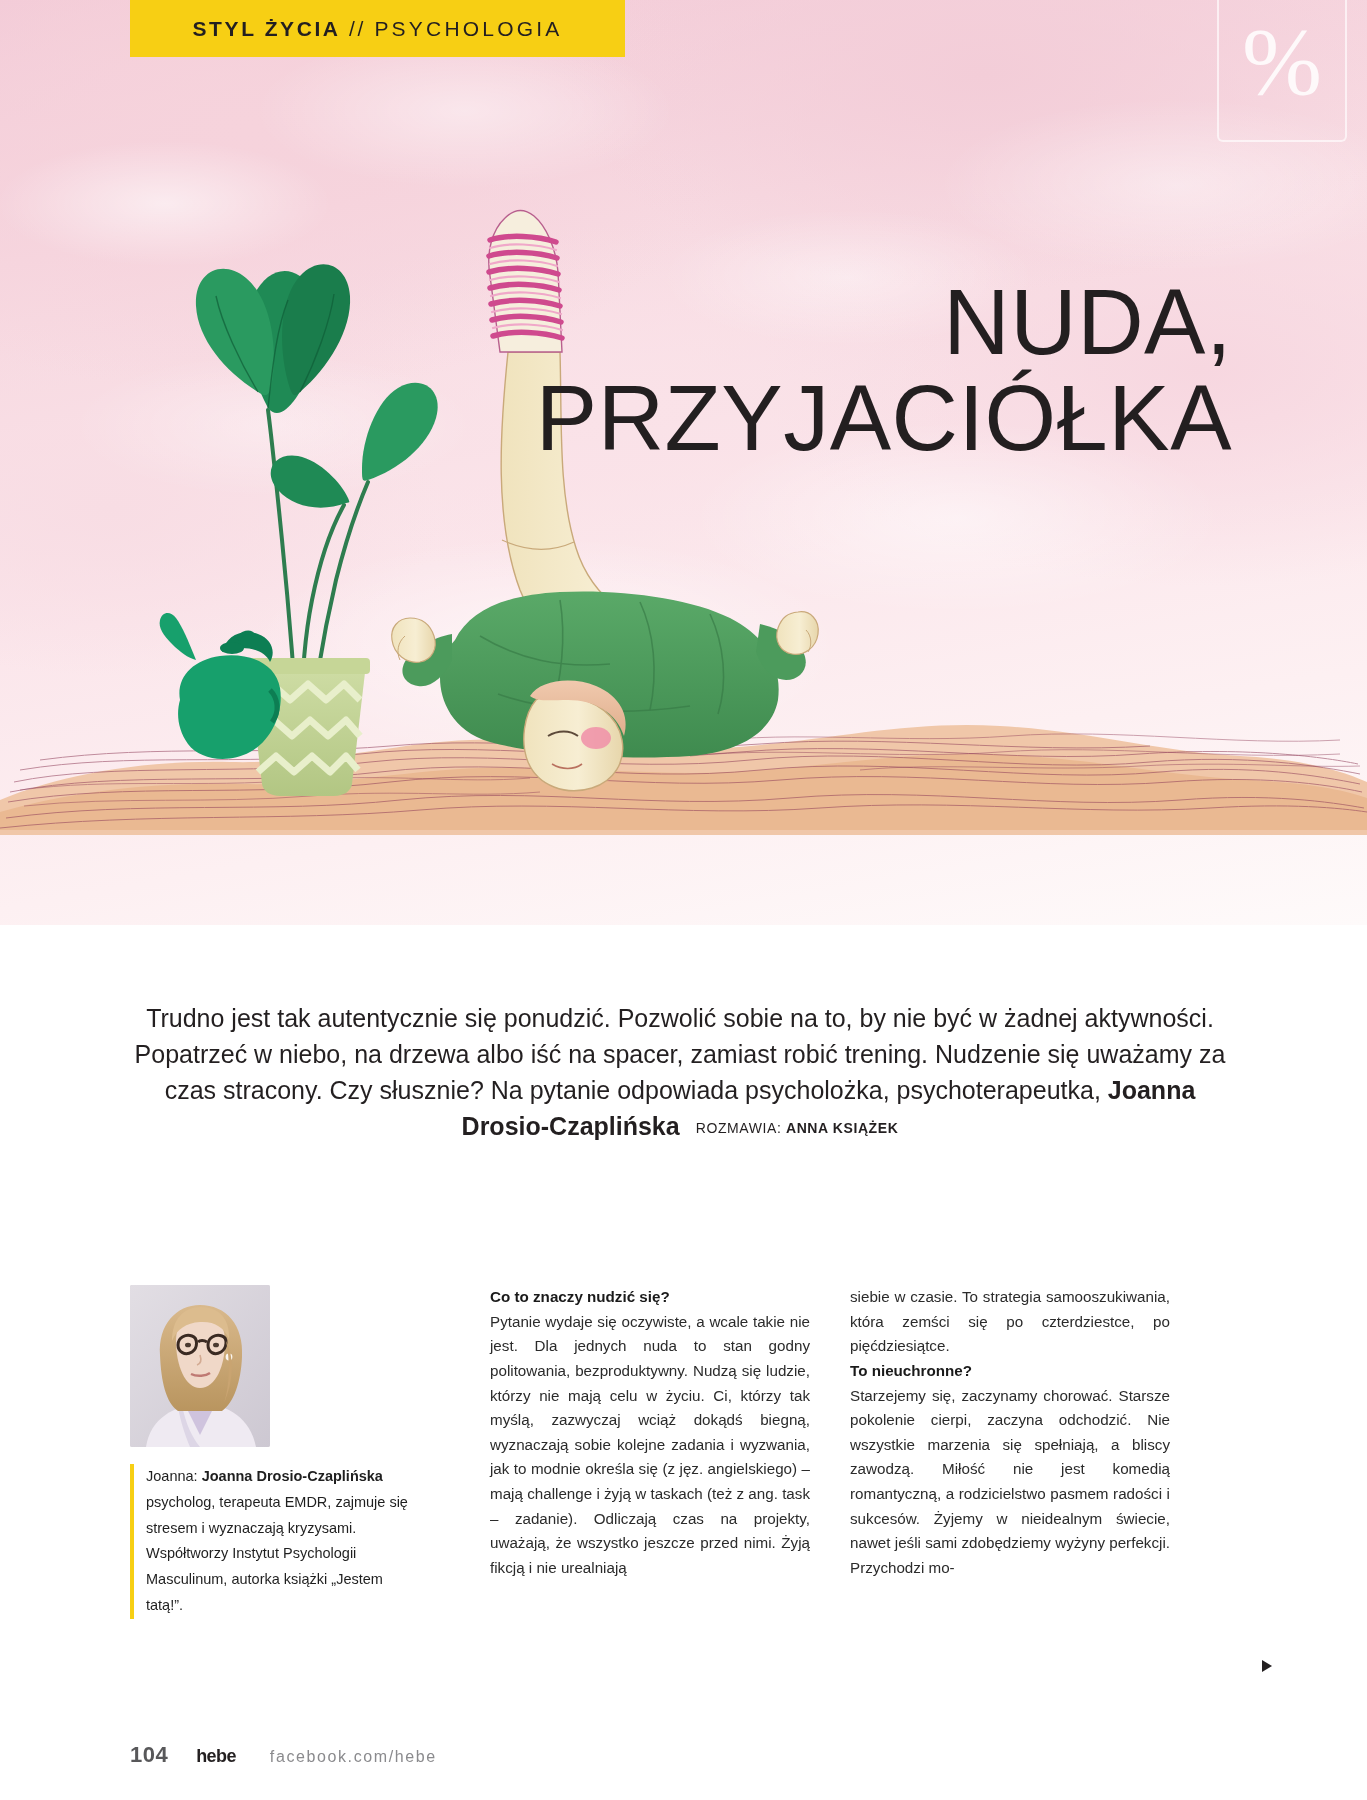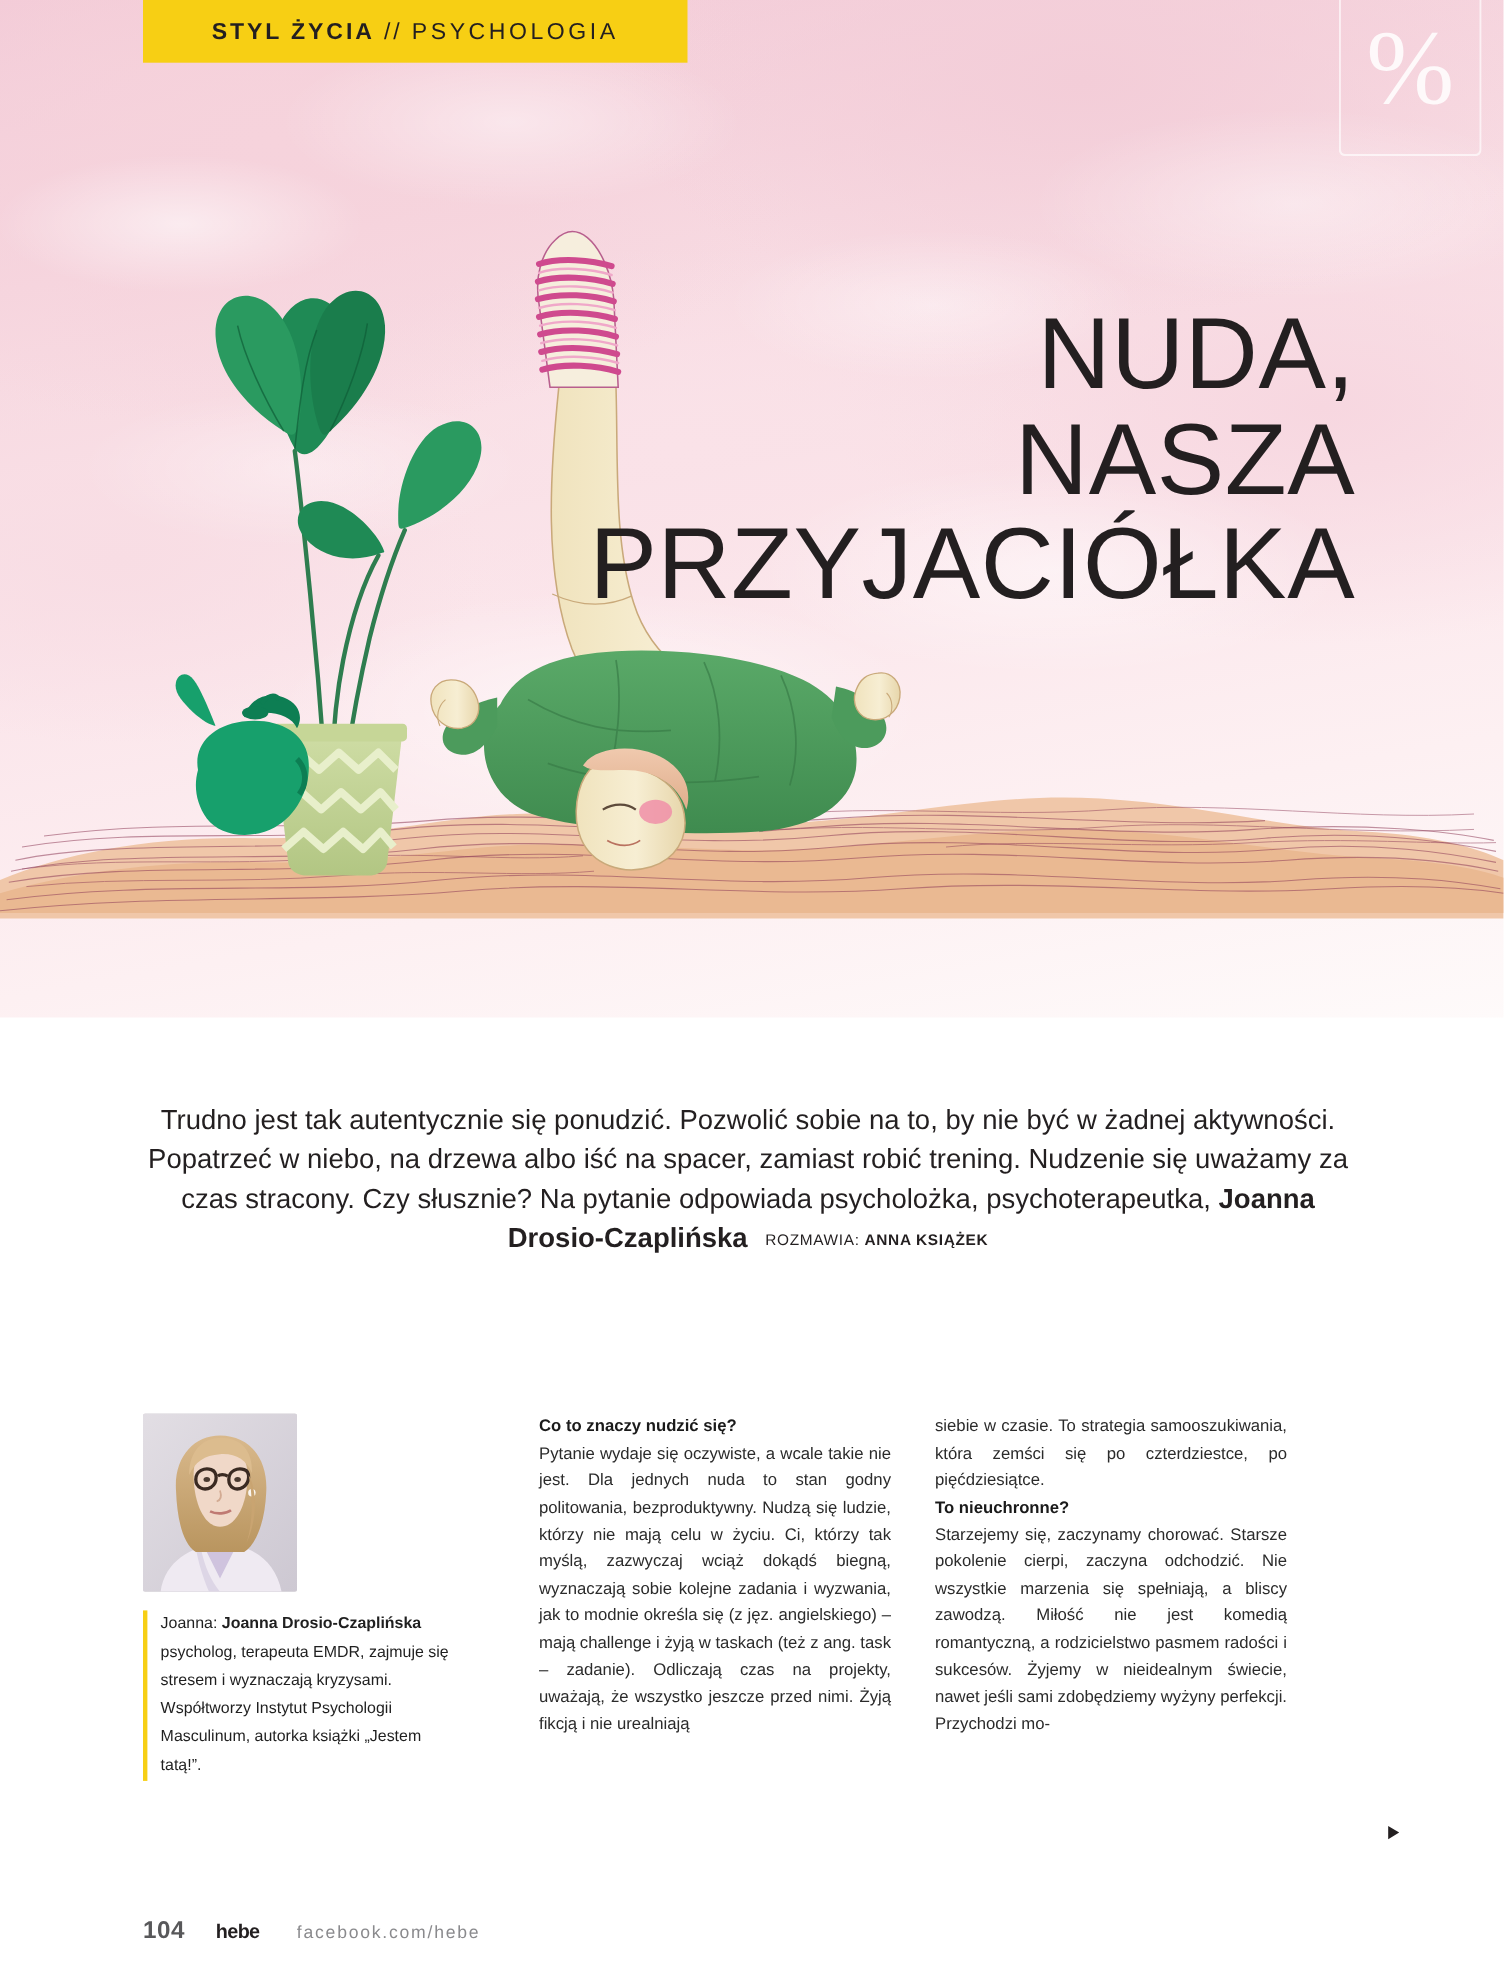--- a/index.html
+++ b/index.html
@@ -402,21 +402,20 @@
         <b>STYL ŻYCIA</b><span class="sep"> // </span><span class="sub">PSYCHOLOGIA</span>
       </div>
     </div>
 
     <div class="percent-mark">
       <span>%</span>
     </div>
 
     <div class="headline">
       <div>NUDA,</div>
-      <div>NASZA</div>
       <div>PRZYJACIÓŁKA</div>
     </div>
   </div>
 
   <div class="lead">
     <p><span>Trudno jest tak autentycznie się ponudzić. Pozwolić sobie na to, by nie być w żadnej aktywności. Popatrzeć w niebo, na drzewa albo iść na spacer, zamiast robić trening. Nudzenie się uważamy za czas stracony. Czy słusznie? Na pytanie odpowiada psycholożka, psychoterapeutka, </span><span class="expert-name">Joanna Drosio-Czaplińska</span><span class="credit"><span>ROZMAWIA: </span><b>ANNA KSIĄŻEK</b></span></p>
   </div>
 
   <div class="columns">
 

